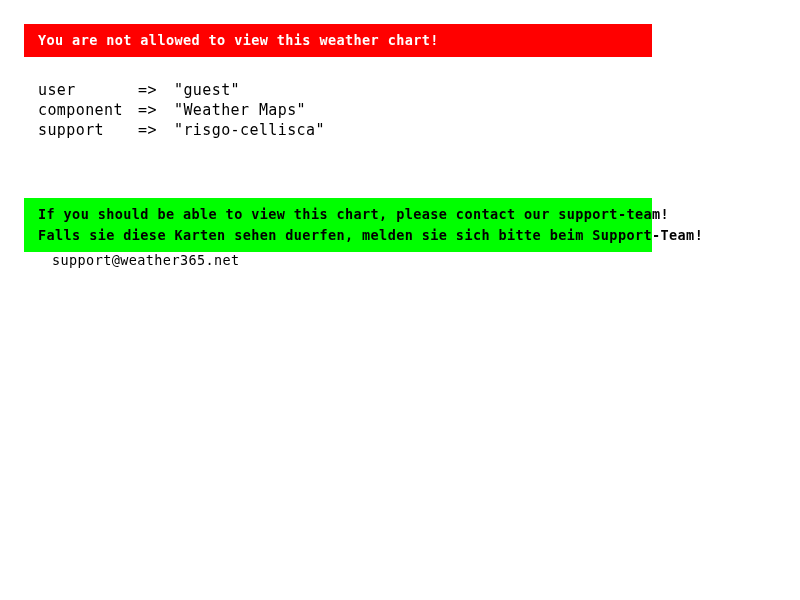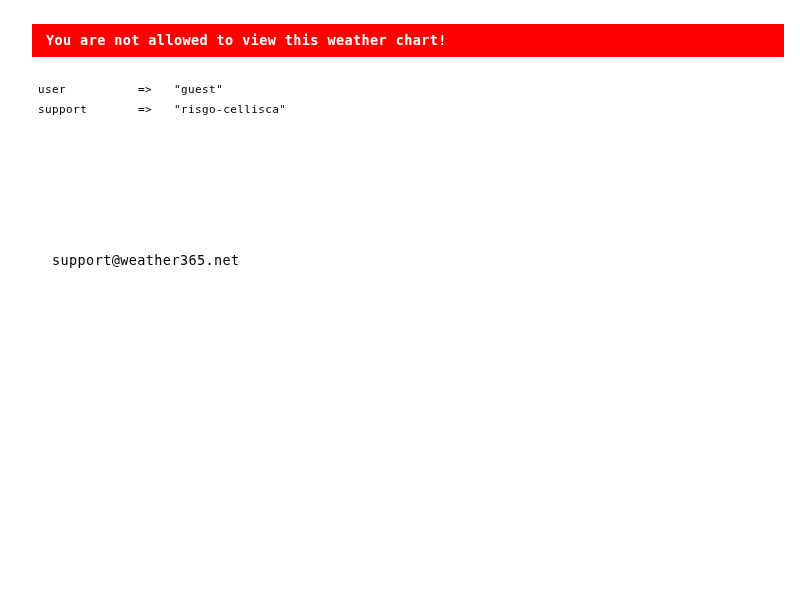--- a/index.html
+++ b/index.html
@@ -15,22 +15,22 @@
     color: #000000;
     overflow: hidden;
   }
   .page {
     position: relative;
     width: 800px;
     height: 600px;
   }
   .banner {
     position: absolute;
-    left: 32px;
-    width: 752px;
+    left: 24px;
+    width: 628px;
     box-sizing: border-box;
     padding: 6px 14px;
     font-size: 13.5px;
     line-height: 21px;
     letter-spacing: 0.4px;
   }
   .banner-error {
     top: 24px;
     background: #ff0000;
     color: #ffffff;
@@ -45,21 +45,21 @@
   .banner-line {
     white-space: pre;
   }
   .params {
     position: absolute;
     left: 38px;
     top: 80px;
     border-collapse: collapse;
   }
   .params td {
-    font-size: 11px;
+    font-size: 15px;
     line-height: 20px;
     padding: 0;
     white-space: pre;
     letter-spacing: 0.4px;
     margin-top: 42px;
   }
   .params .key {
     width: 100px;
   }
   .params .arrow {
@@ -94,25 +94,34 @@
   </div>
 
   <table class="params">
     <tbody>
       <tr>
         <td class="key">user</td>
         <td class="arrow">=&gt;</td>
         <td class="val">"guest"</td>
       </tr>
       <tr>
+        <td class="key">component</td>
+        <td class="arrow">=&gt;</td>
+        <td class="val">"Weather Maps"</td>
+      </tr>
+      <tr>
         <td class="key">support</td>
         <td class="arrow">=&gt;</td>
         <td class="val">"risgo-cellisca"</td>
       </tr>
     </tbody>
   </table>
 
+  <div class="banner banner-info">
+    <div class="banner-line">If you should be able to view this chart, please contact our support-team!</div>
+    <div class="banner-line">Falls sie diese Karten sehen duerfen, melden sie sich bitte beim Support-Team!</div>
+  </div>
 
   <div class="footer">
     <span>support@weather365.net</span>
   </div>
 
 </div>
 
 </body></html>

